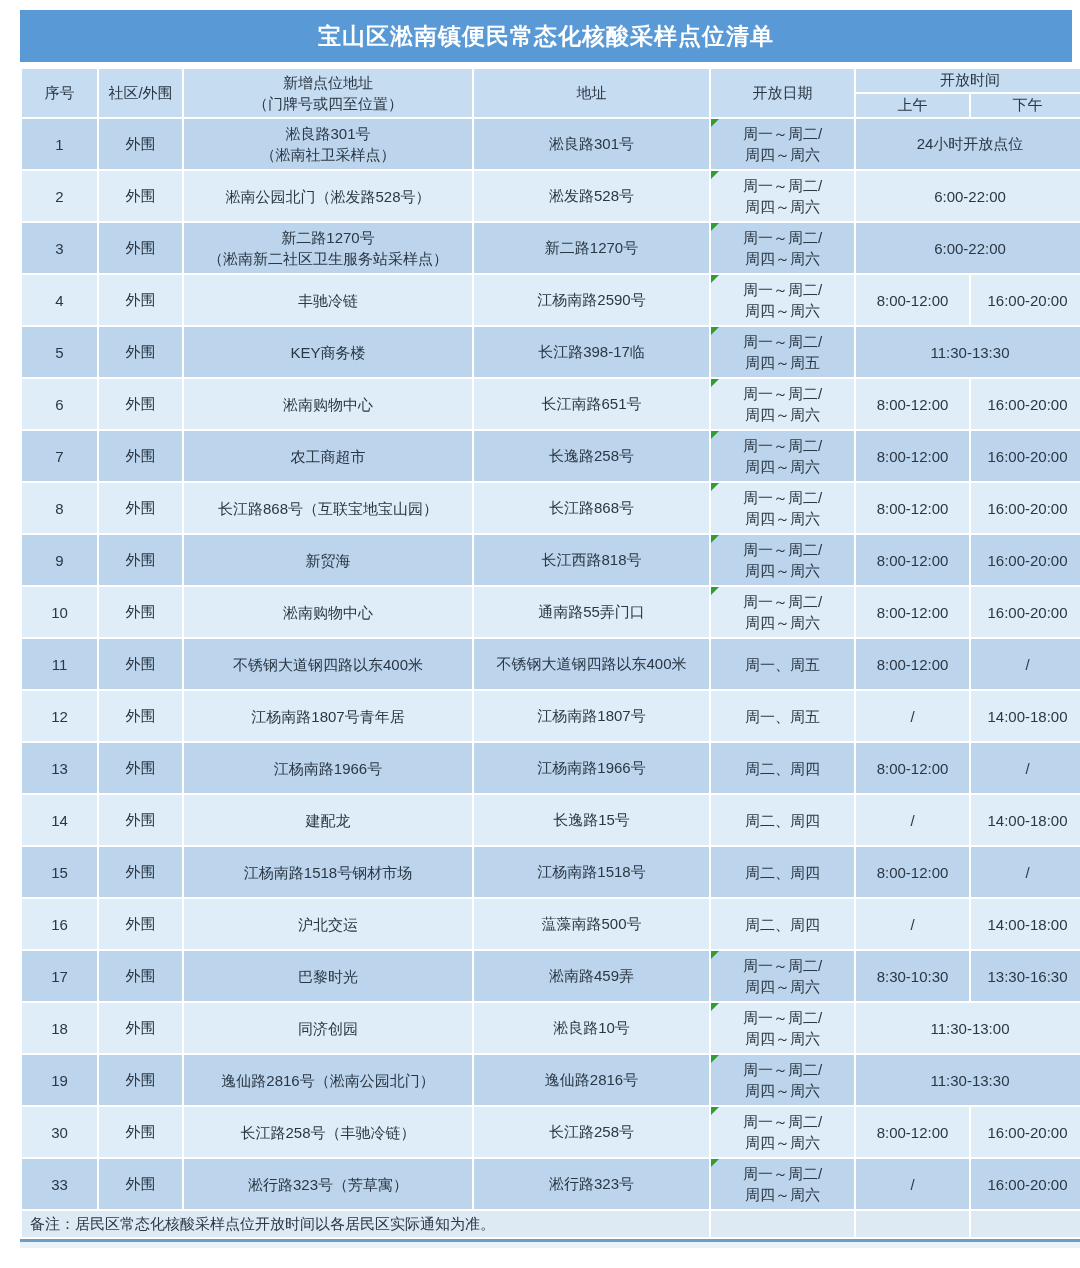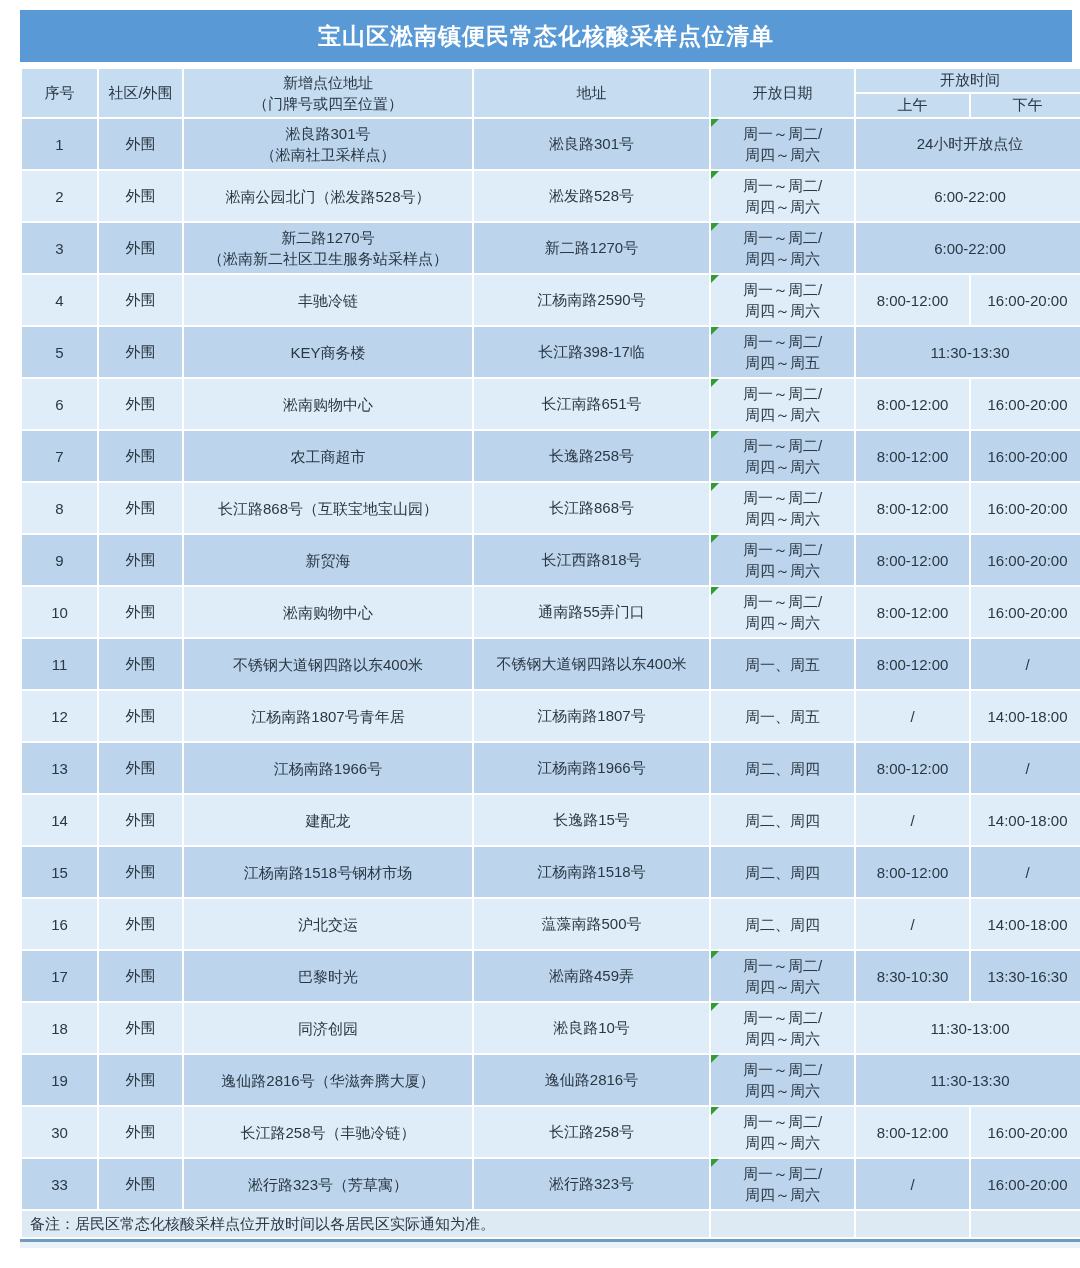--- a/index.html
+++ b/index.html
@@ -255,21 +255,21 @@
           <td>外围</td>
           <td class="pre">同济创园</td>
           <td>淞良路10号</td>
           <td class="pre date">周一～周二/
 周四～周六<span class="corner-marker"></span></td>
           <td colspan="2">11:30-13:00</td>
         </tr>
         <tr class="band-a">
           <td>19</td>
           <td>外围</td>
-          <td class="pre">逸仙路2816号（华滋奔腾大厦）</td>
+          <td class="pre">逸仙路2816号（淞南公园北门）</td>
           <td>逸仙路2816号</td>
           <td class="pre date">周一～周二/
 周四～周六<span class="corner-marker"></span></td>
           <td colspan="2">11:30-13:30</td>
         </tr>
         <tr class="band-b">
           <td>30</td>
           <td>外围</td>
           <td class="pre">长江路258号（丰驰冷链）</td>
           <td>长江路258号</td>

